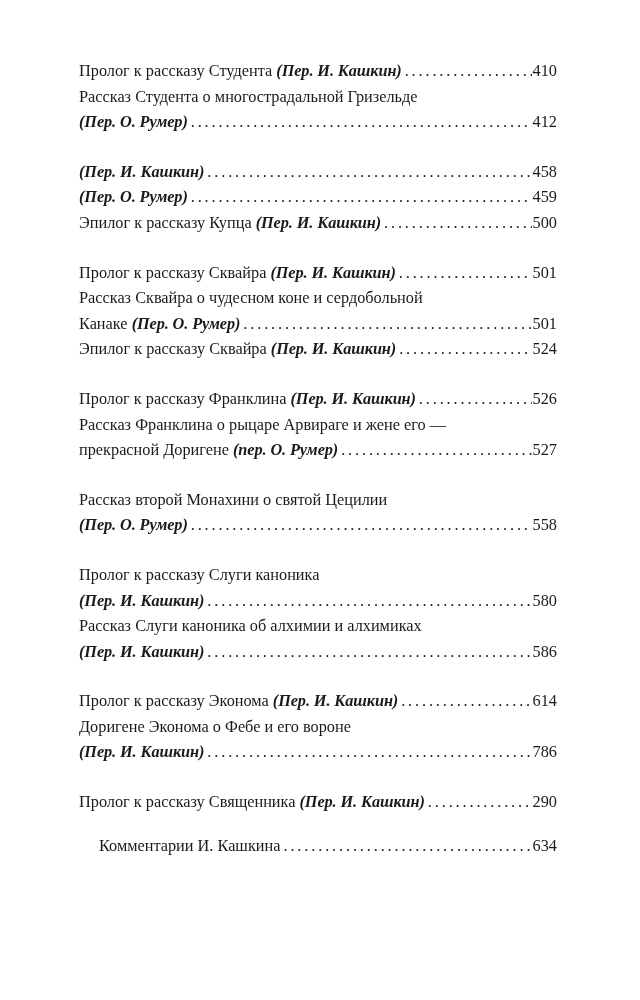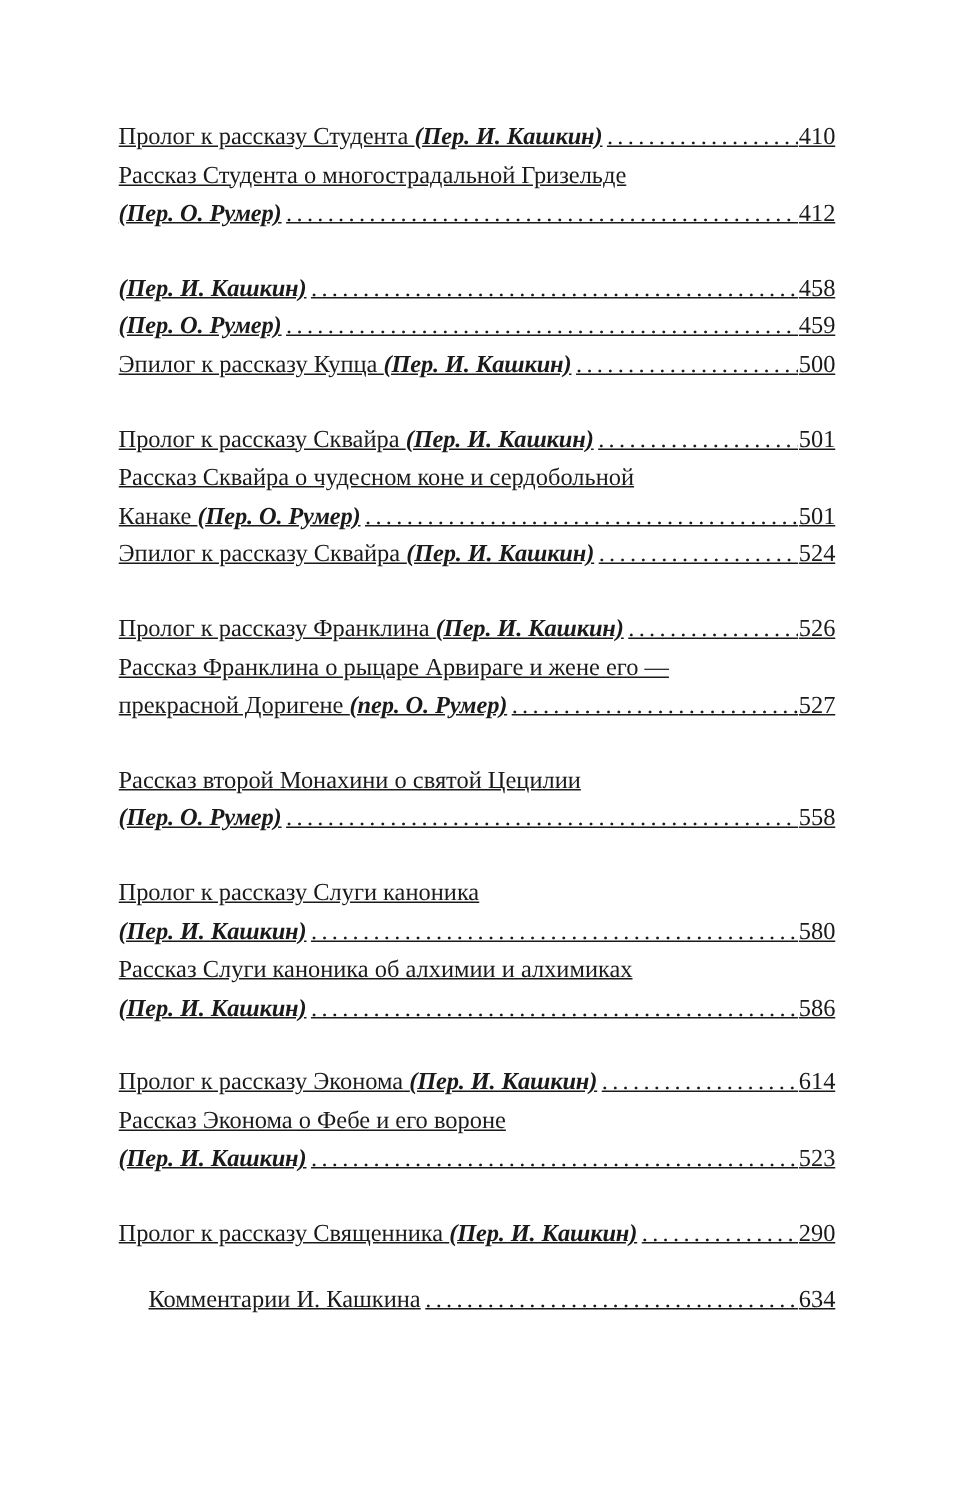--- a/index.html
+++ b/index.html
@@ -11,23 +11,22 @@
     width: 640px;
     height: 1000px;
     position: relative;
     overflow: hidden;
     font-family: "Liberation Serif", "DejaVu Serif", serif;
     color: #1a1a1a;
   }
   .page {
     position: absolute;
     left: 79px;
-    top: 78px;
+    top: 58px;
     width: 478px;
-    text-decoration: underline;
   }
   .group {
     margin-bottom: 24px;
   }
   .group.tight {
     margin-bottom: 18px;
   }
   .line {
     display: flex;
     align-items: baseline;
@@ -204,27 +203,27 @@
       <div class="entry">
         <div class="line">
           <span class="title" style="white-space: pre;">Пролог к рассказу Эконома </span>
           <span class="title tr">(Пер. И. Кашкин)</span>
           <span class="leader"></span>
           <span class="page-num">614</span>
         </div>
       </div>
       <div class="entry">
         <div class="line">
-          <span class="title" style="white-space: pre;">Рассказ Эконома о Фебе и его вороне</span>
-        </div>
-        <div class="line">
-          <span class="title" style="white-space: pre;"></span>
-          <span class="title tr">(Пер. И. Кашкин)</span>
-          <span class="leader"></span>
-          <span class="page-num">523</span>
+          <span class="title" style="white-space: pre;">Доригене Эконома о Фебе и его вороне</span>
+        </div>
+        <div class="line">
+          <span class="title" style="white-space: pre;"></span>
+          <span class="title tr">(Пер. И. Кашкин)</span>
+          <span class="leader"></span>
+          <span class="page-num">786</span>
         </div>
       </div>
     </div>
     <div class="group tight">
       <div class="entry">
         <div class="line">
           <span class="title" style="white-space: pre; text-align: right;">Пролог к рассказу Священника </span>
           <span class="title tr">(Пер. И. Кашкин)</span>
           <span class="leader"></span>
           <span class="page-num">290</span>

